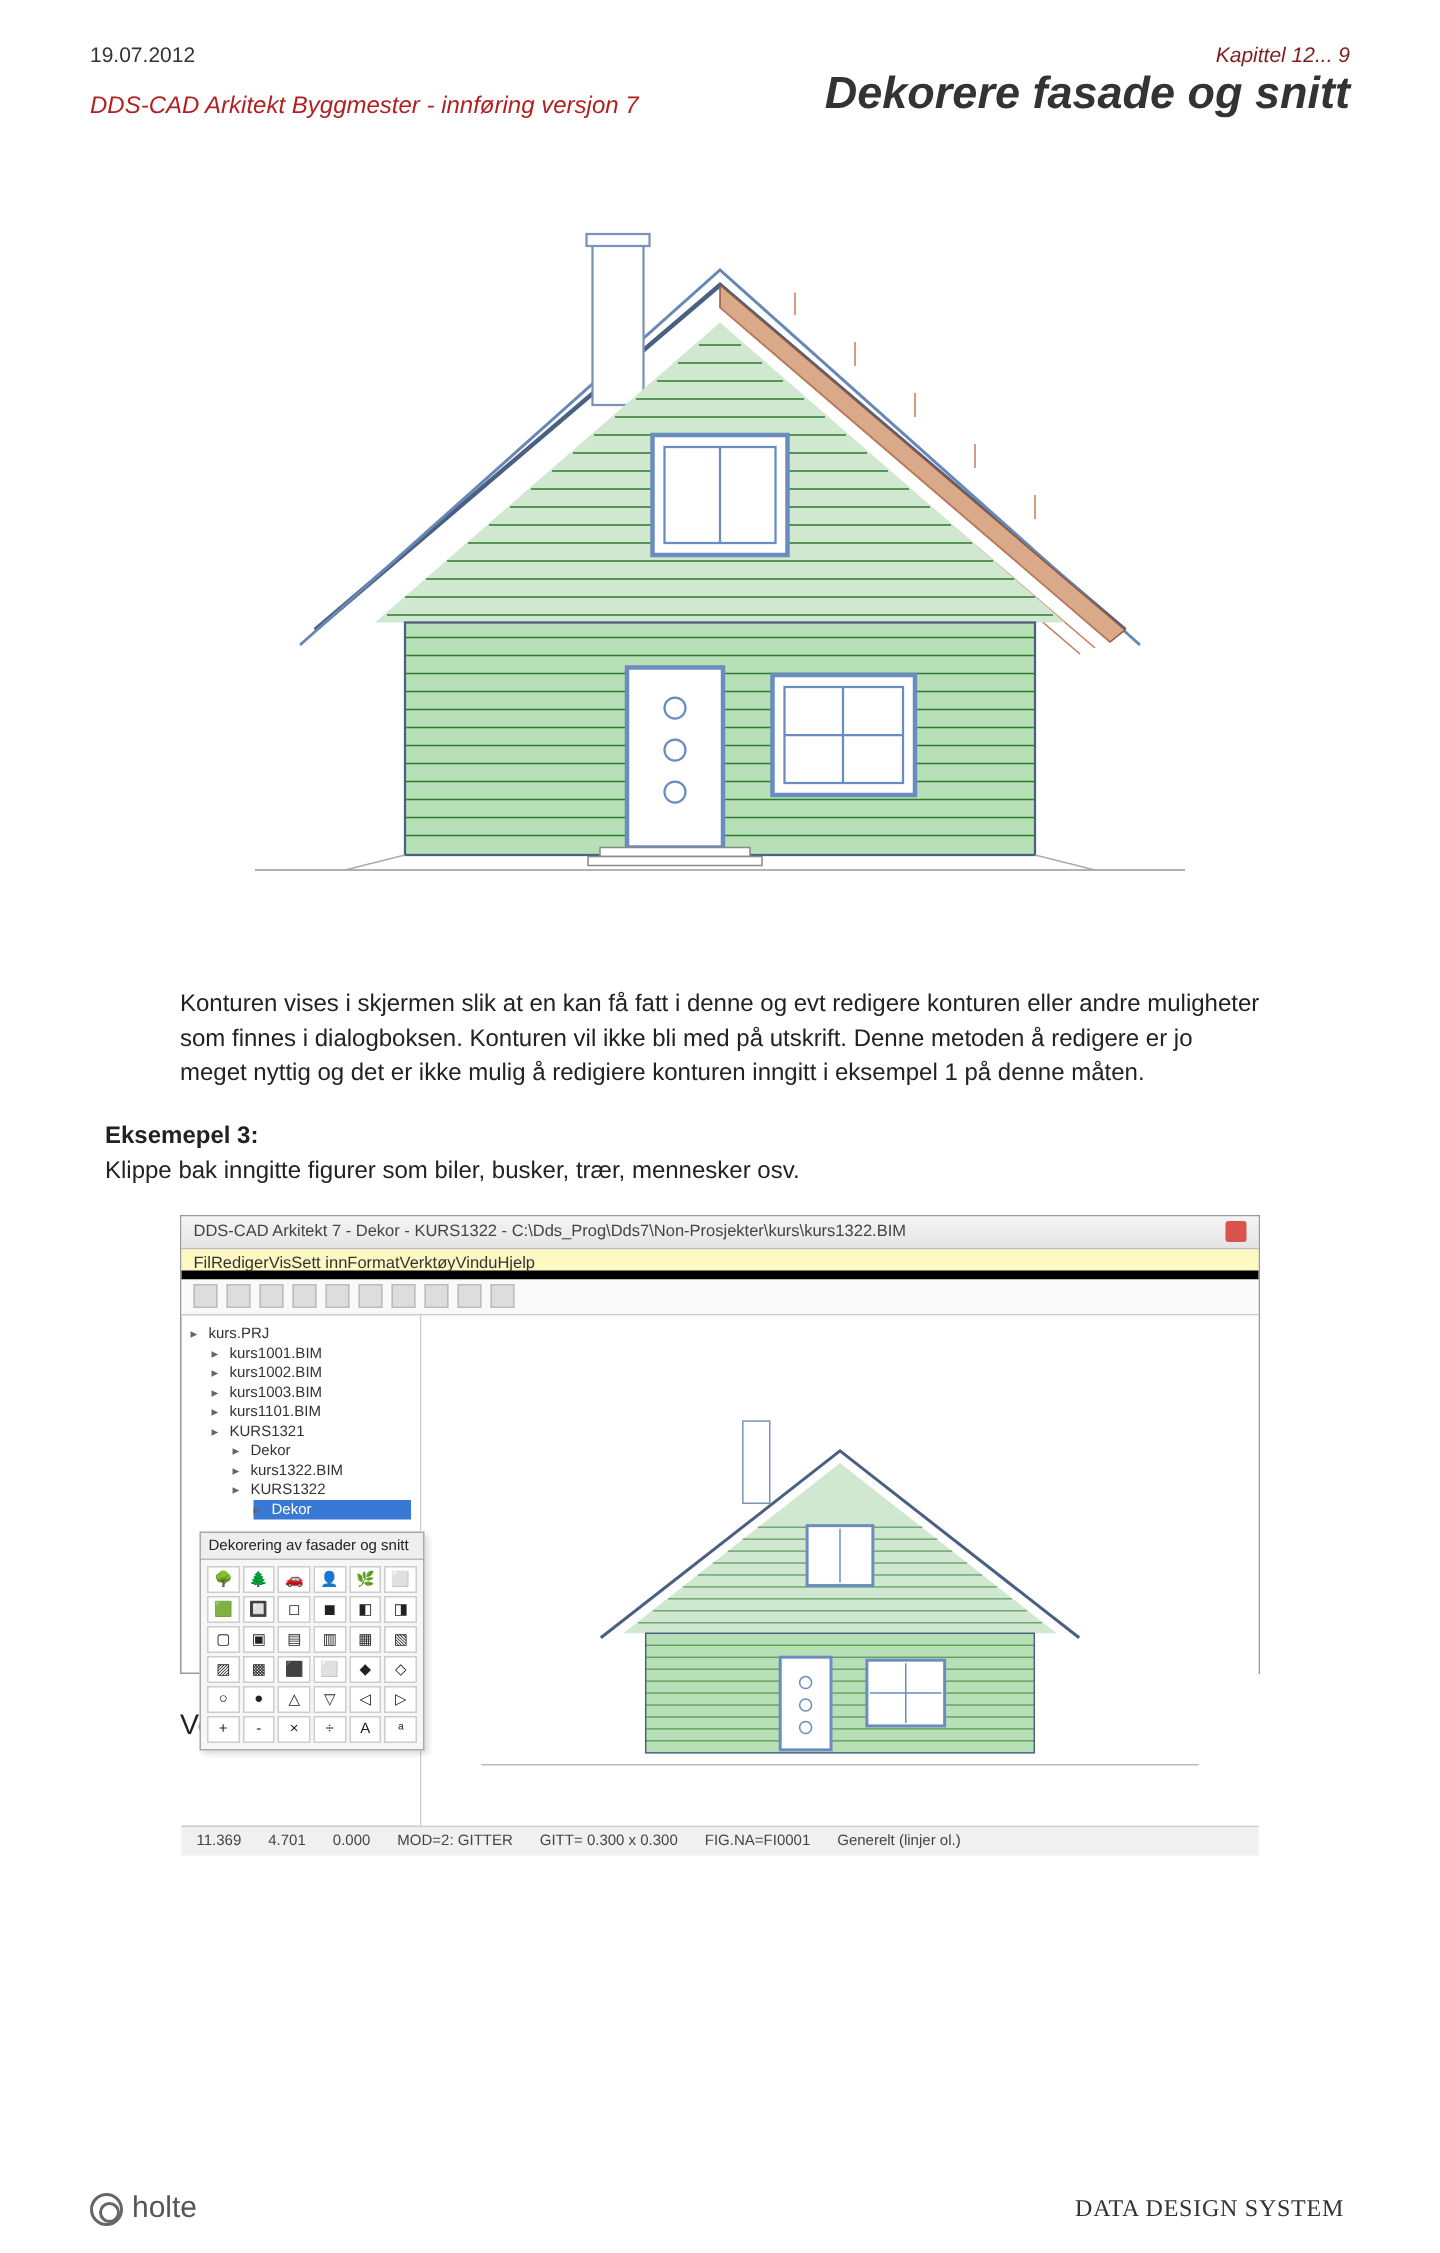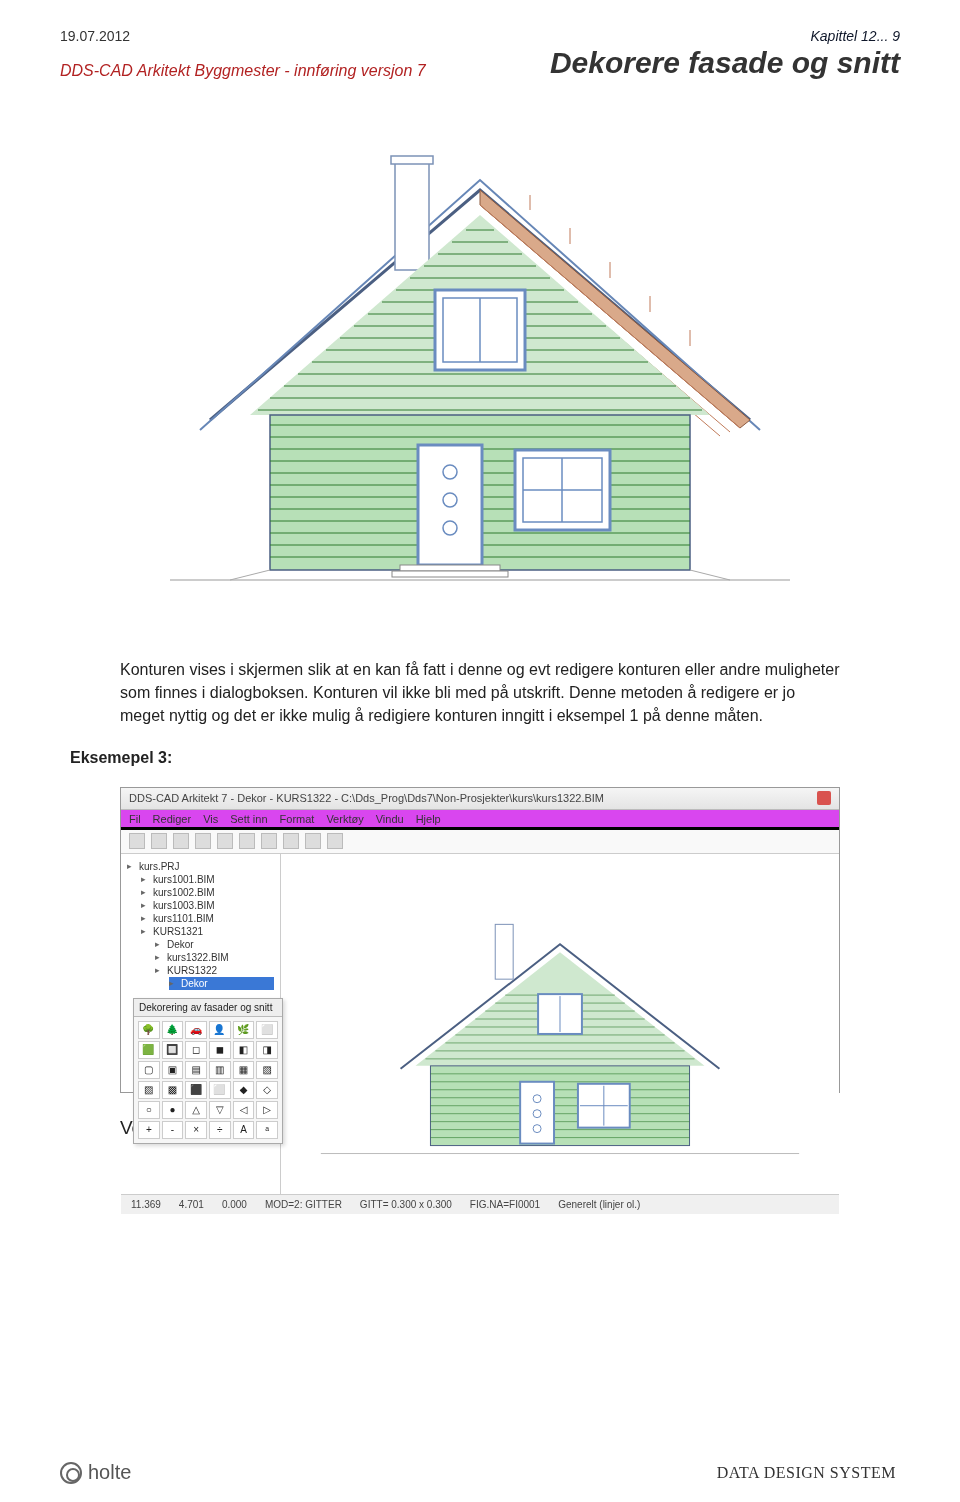--- a/index.html
+++ b/index.html
@@ -14,21 +14,21 @@
   .page {
     padding: 28px 60px 0 60px;
   }
   .head-row {
     display: flex;
     justify-content: space-between;
     align-items: baseline;
     text-align: right;
   }
   .date { font-size: 14px; color: #333; }
-  .chapter { font-size: 14px; color: #0f172a; font-style: italic; }
+  .chapter { font-size: 14px; color: #7f1d1d; font-style: italic; }
   .subrow {
     display: flex;
     justify-content: space-between;
     align-items: flex-end;
     margin-top: 2px;
   }
   .product { font-size: 16px; color: #b22222; font-style: italic; }
   .title { font-size: 30px; color: #333; font-weight: bold; font-style: italic; }
 
   .house-stage {
@@ -62,26 +62,26 @@
     font-size: 11px;
     color: #444;
     padding: 3px 8px;
     display:flex;
     justify-content:space-between;
     align-items:center;
   }
   .ss-close { width:14px; height:14px; background:#d9534f; border-radius:2px; }
   .ss-menubar {
     height: 20px;
-    background:#d946ef;
-    border-bottom:3px solid #000000;
+    background:#fef9c3;
+    border-bottom:6px solid #000000;
     font-size:11px;
     color:#333;
     display:flex;
-    gap:12px;
+    gap:0;
     padding:3px 8px;
   }
   .ss-toolbar {
     height: 24px;
     background:#f9f9f9;
     border-bottom:1px solid #ccc;
     display:flex; gap:6px; padding:3px 8px; align-items:center;
   }
   .ss-toolbar .tb { width:16px; height:16px; background:#ddd; border:1px solid #bbb; }
   .ss-body { display:flex; height: 340px; }
@@ -227,20 +227,21 @@
 
       <line x1="60" y1="470" x2="100" y2="460" stroke="#aaa" stroke-width="1"></line>
       <line x1="520" y1="460" x2="560" y2="470" stroke="#aaa" stroke-width="1"></line>
     </svg>
   </div>
 
   <p class="para">Konturen vises i skjermen slik at en kan få fatt i denne og evt redigere konturen eller andre muligheter som finnes i dialogboksen. Konturen vil ikke bli med på utskrift. Denne metoden å redigere er jo meget nyttig og det er ikke mulig å redigiere konturen inngitt i eksempel 1 på denne måten.</p>
 
   <p class="para ex3">
     <strong>Eksemepel 3:</strong><br>
+    <span>Klippe bak inngitte figurer som biler, busker, trær, mennesker osv.</span>
   </p>
 
   <div class="screenshot">
     <div class="ss-titlebar">
       <span>DDS-CAD Arkitekt 7 - Dekor - KURS1322 - C:\Dds_Prog\Dds7\Non-Prosjekter\kurs\kurs1322.BIM</span>
       <span class="ss-close"></span>
     </div>
     <div class="ss-menubar">
       <span>Fil</span>
       <span>Rediger</span>

